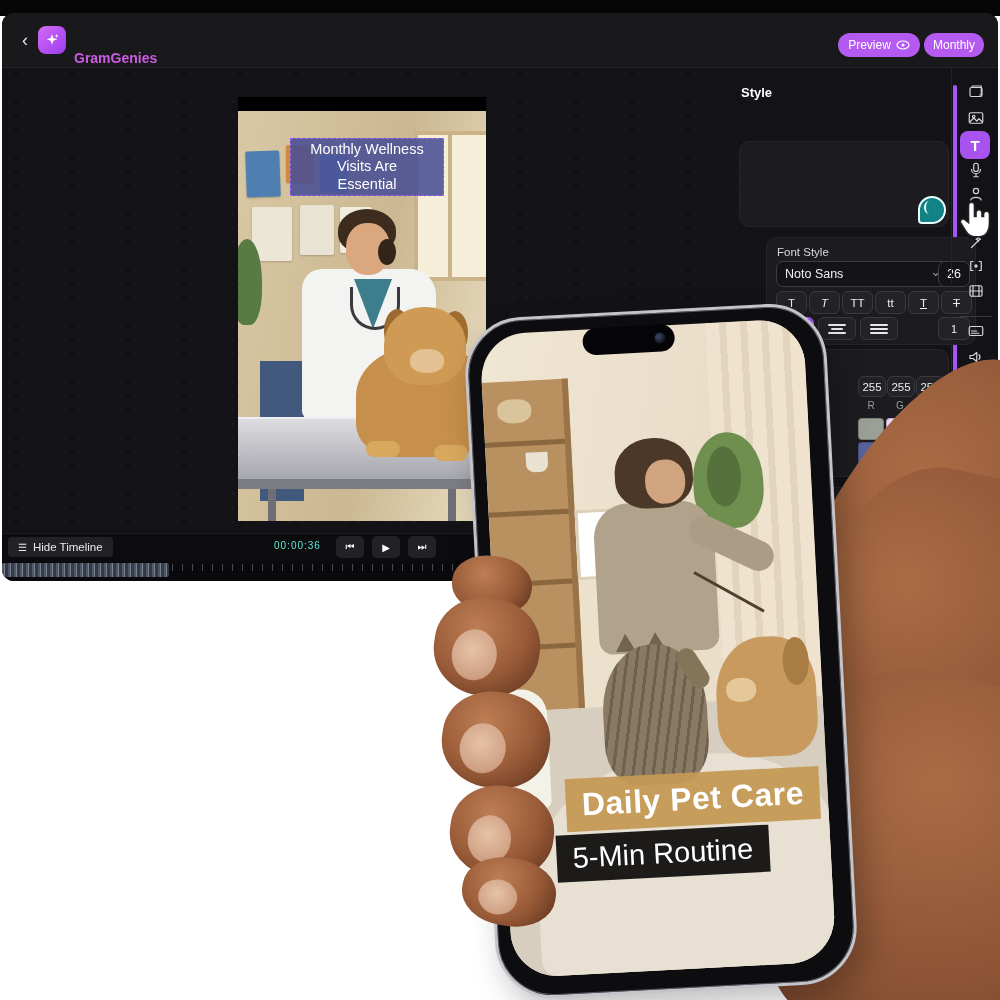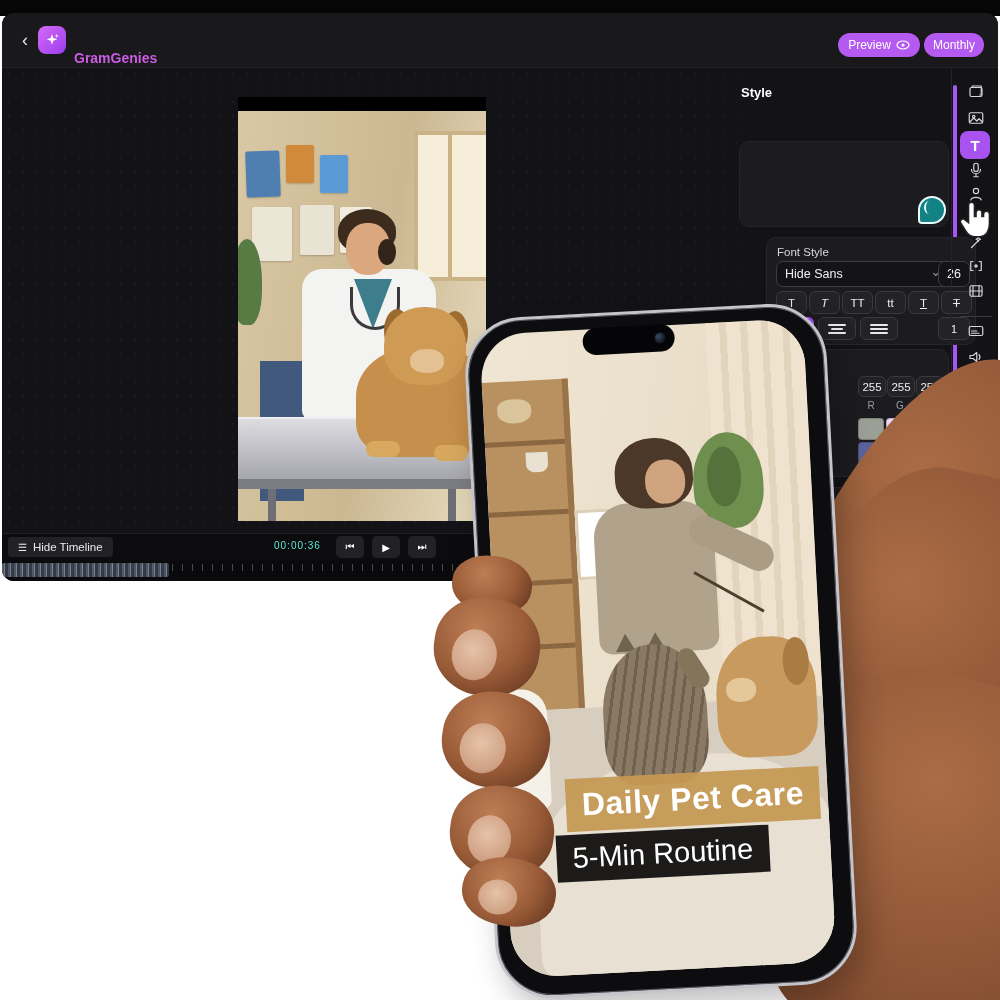--- a/index.html
+++ b/index.html
@@ -226,20 +226,25 @@
         <div class="abs dog-ear"></div>
         <div class="abs dog-ear2"></div>
         <div class="abs dog-head" style="position:absolute;left:146px;top:196px;width:82px;height:78px;background:#cf9a54;border-radius:48% 48% 42% 42%;"></div>
         <div class="abs dog-snout"></div>
         <div class="abs dog-paw" style="left:128px;top:330px;"></div>
         <div class="abs dog-paw" style="left:196px;top:334px;"></div>
         <div class="abs vtable-edge"></div>
         <div class="abs vtable-leg" style="left:30px;"></div>
         <div class="abs vtable-leg" style="left:210px;"></div>
       </div>
+      <div class="abs overlay-box">
+        <span>Monthly Wellness</span>
+        <span>Visits Are</span>
+        <span>Essential</span>
+      </div>
     </div>
 
     <div class="abs tl-bar"></div>
     <div class="abs tl-chip">
       <span style="font-size:10px;">☰</span>
       <span>Hide Timeline</span>
     </div>
     <div class="abs tl-time">00:00:36</div>
     <div class="abs tl-btn" style="left:334px;">⏮</div>
     <div class="abs tl-btn" style="left:370px;">▶</div>
@@ -249,21 +254,21 @@
 
     <div class="abs panel-head">Style</div>
     <div class="abs card layer-card">
       <div class="abs assist"></div>
     </div>
     <div class="abs scrollbar"></div>
 
     <div class="abs card font-card">
       <div class="abs font-label">Font Style</div>
       <div class="abs select">
-        <span>Hide Sans</span>
+        <span>Noto Sans</span>
         <span style="color:#9a9aa2;margin-top:-6px;">⌄</span>
       </div>
       <div class="abs sizebox">26</div>
 
       <div class="abs fmt" style="left:9px;">T</div>
       <div class="abs fmt fmt-i" style="left:42px;">T</div>
       <div class="abs fmt" style="left:75px;">TT</div>
       <div class="abs fmt" style="left:108px;">tt</div>
       <div class="abs fmt fmt-u" style="left:141px;">T</div>
       <div class="abs fmt fmt-s" style="left:174px;">T</div>

